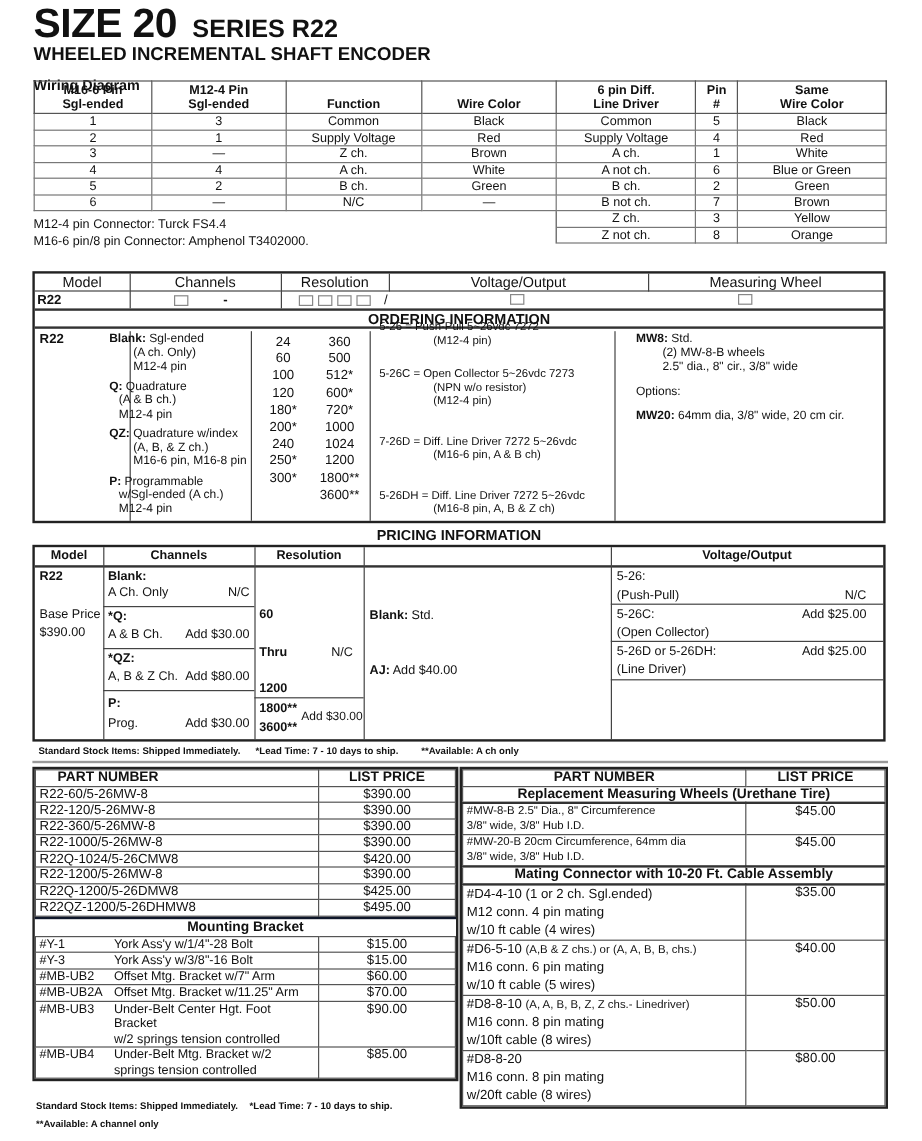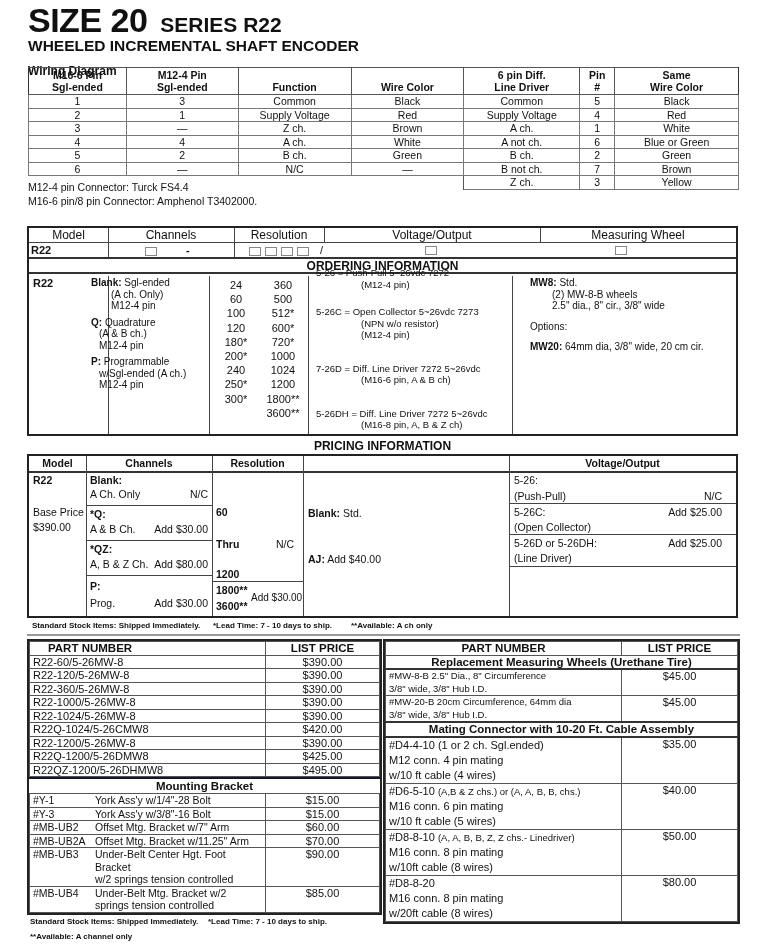--- a/index.html
+++ b/index.html
@@ -149,20 +149,29 @@
       </tr>
       <tr>
         <td class="blank" style="border-left: none;"></td>
         <td class="blank" style="border-left: none;"></td>
         <td class="blank" style="border-left: none;"></td>
         <td class="blank" style="border-left: none; border-right: 1px solid rgb(85, 85, 85);"></td>
         <td>Z ch.</td>
         <td>3</td>
         <td>Yellow</td>
       </tr>
+      <tr>
+        <td class="blank" style="border-left: none;"></td>
+        <td class="blank" style="border-left: none;"></td>
+        <td class="blank" style="border-left: none;"></td>
+        <td class="blank" style="border-left: none; border-right: 1px solid rgb(85, 85, 85);"></td>
+        <td>Z not ch.</td>
+        <td>8</td>
+        <td>Orange</td>
+      </tr>
     </tbody>
 </table>
 
 <div class="abs conn-note" style="top:181px">M12-4 pin Connector: Turck FS4.4</div>
 <div class="abs conn-note" style="top:195px">M16-6 pin/8 pin Connector: Amphenol T3402000.</div>
 
 <div class="abs ord">
 
   <div class="hdr" style="left:0;width:79px;border-bottom:1px solid #444;">Model</div>
   <div class="hdr" style="left:79px;width:126px;border-bottom:1px solid #444;">Channels</div>
@@ -200,20 +209,25 @@
   <div class="abs" id="ordChannels" style="left:62px;top:49px;width:120px;font-size:10px;line-height:11.5px;">
       <div style="margin-top: 0px; padding-left: 0px;">
         <div><span class="b">Blank:</span> <span>Sgl-ended</span></div>
         <div style="padding-left: 20px;">(A ch. Only)</div>
         <div style="padding-left: 20px;">M12-4 pin</div>
       </div>
       <div style="margin-top: 5px; padding-left: 0px;">
         <div><span class="b">Q:</span> <span>Quadrature</span></div>
         <div style="padding-left: 8px;">(A &amp; B ch.)</div>
         <div style="padding-left: 8px;">M12-4 pin</div>
+      </div>
+      <div style="margin-top: 5px; padding-left: 0px;">
+        <div><span class="b">QZ:</span> <span>Quadrature w/index</span></div>
+        <div style="padding-left: 20px;">(A, B, &amp; Z ch.)</div>
+        <div style="padding-left: 20px;">M16-6 pin, M16-8 pin</div>
       </div>
       <div style="margin-top: 5px; padding-left: 0px;">
         <div><span class="b">P:</span> <span>Programmable</span></div>
         <div style="padding-left: 8px;">w/Sgl-ended (A ch.)</div>
         <div style="padding-left: 8px;">M12-4 pin</div>
       </div>
     </div>
 
   <div class="abs" id="ordRes1" style="left:188px;top:50px;width:38px;font-size:11px;line-height:14.2px;text-align:center;">
       <div>24</div>
@@ -360,24 +374,20 @@
         </tr>
         <tr>
           <td style="width:236px">R22-360/5-26MW-8</td>
           <td class="price">$390.00</td>
         </tr>
         <tr>
           <td style="width:236px">R22-1000/5-26MW-8</td>
           <td class="price">$390.00</td>
         </tr>
         <tr>
-          <td style="width:236px">R22-1024/5-26MW-8</td>
-          <td class="price">$390.00</td>
-        </tr>
-        <tr>
           <td style="width:236px">R22Q-1024/5-26CMW8</td>
           <td class="price">$420.00</td>
         </tr>
         <tr>
           <td style="width:236px">R22-1200/5-26MW-8</td>
           <td class="price">$390.00</td>
         </tr>
         <tr>
           <td style="width:236px">R22Q-1200/5-26DMW8</td>
           <td class="price">$425.00</td>

